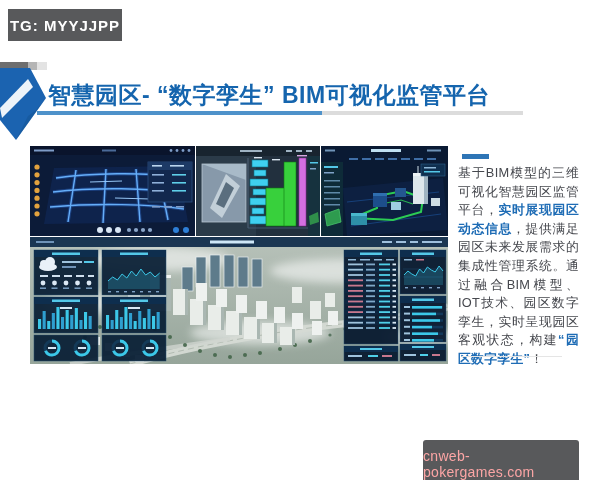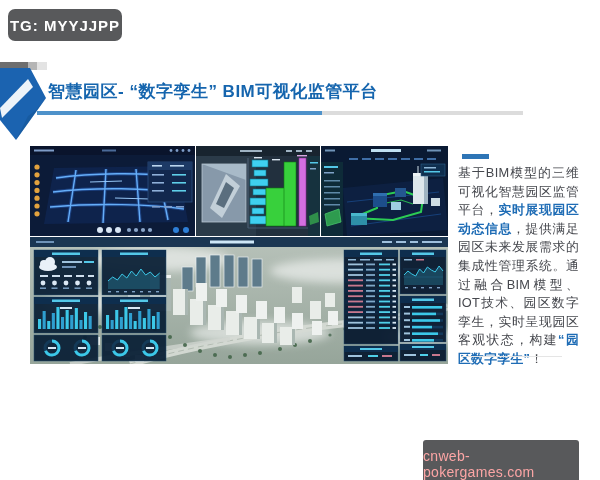--- a/index.html
+++ b/index.html
@@ -1,30 +1,30 @@
 <!DOCTYPE html>
 <html style="--title-blue: #1565ae; --accent-blue: #1e6cb5; --body-text: #45474d; --underline-blue: #4e92ca; --underline-gray: #dcdcdc; --badge-bg: #58595b; --badge-fg: #ffffff; --dash-navy: #0c1b38; --dash-cyan: #3fd0f0; --dash-green: #38d03c; --dash-magenta: #d46fe0; --dash-orange: #e2a23e;"><head>
 <meta charset="utf-8">
 <style>
   html,body{margin:0;padding:0;background:#fff;}
   .slide{position:relative;width:600px;height:480px;background:#fff;overflow:hidden;
          font-family:"Liberation Sans","DejaVu Sans",sans-serif;}
   
   .badge{position:absolute;left:8px;top:9px;width:114px;height:32px;background:var(--badge-bg,#58595b);
          color:var(--badge-fg,#fff);font-weight:bold;font-size:15px;letter-spacing:1px;
-         display:flex;align-items:center;justify-content:center;border-radius:7px;}
+         display:flex;align-items:center;justify-content:center;}
   .watermark{position:absolute;left:423px;top:440px;width:156px;height:48px;background:var(--badge-bg,#58595b);
          color:#fca5a5;font-size:14px;border-radius:3px;display:flex;align-items:center;justify-content:center;
          letter-spacing:.3px;}
   
   .bar-dark{position:absolute;left:0;top:62px;width:28px;height:8px;background:#6e6e6e;}
   .bar-gray{position:absolute;left:28px;top:62px;width:9px;height:8px;background:#b5b5b5;}
   .bar-gray2{position:absolute;left:37px;top:62px;width:10px;height:8px;background:#e3e3e3;}
   .arrow-wrap{position:absolute;left:0;top:68px;width:46px;height:72px;}
-  .page-title{position:absolute;left:48px;top:80px;width:420px;font-size:17px;font-weight:bold;
+  .page-title{position:absolute;left:48px;top:80px;width:420px;font-size:23px;font-weight:bold;
          color:var(--title-blue,#1565ae);letter-spacing:.5px;white-space:nowrap;}
   .underline-blue{position:absolute;left:37px;top:111px;width:285px;height:4px;background:var(--underline-blue,#4e92ca);}
   .underline-gray{position:absolute;left:322px;top:111px;width:201px;height:4px;background:var(--underline-gray,#dcdcdc);}
   
   .dash{position:absolute;left:30px;top:146px;width:418px;height:218px;}
   .dash svg{position:absolute;display:block;}
   
   .side-accent{position:absolute;left:462px;top:154px;width:27px;height:5px;background:#2e75b6;}
   .desc{position:absolute;left:458px;top:164px;width:121px;font-size:12.8px;line-height:18.6px;
         color:var(--body-text,#45474d);text-align:justify;letter-spacing:.3px;}

